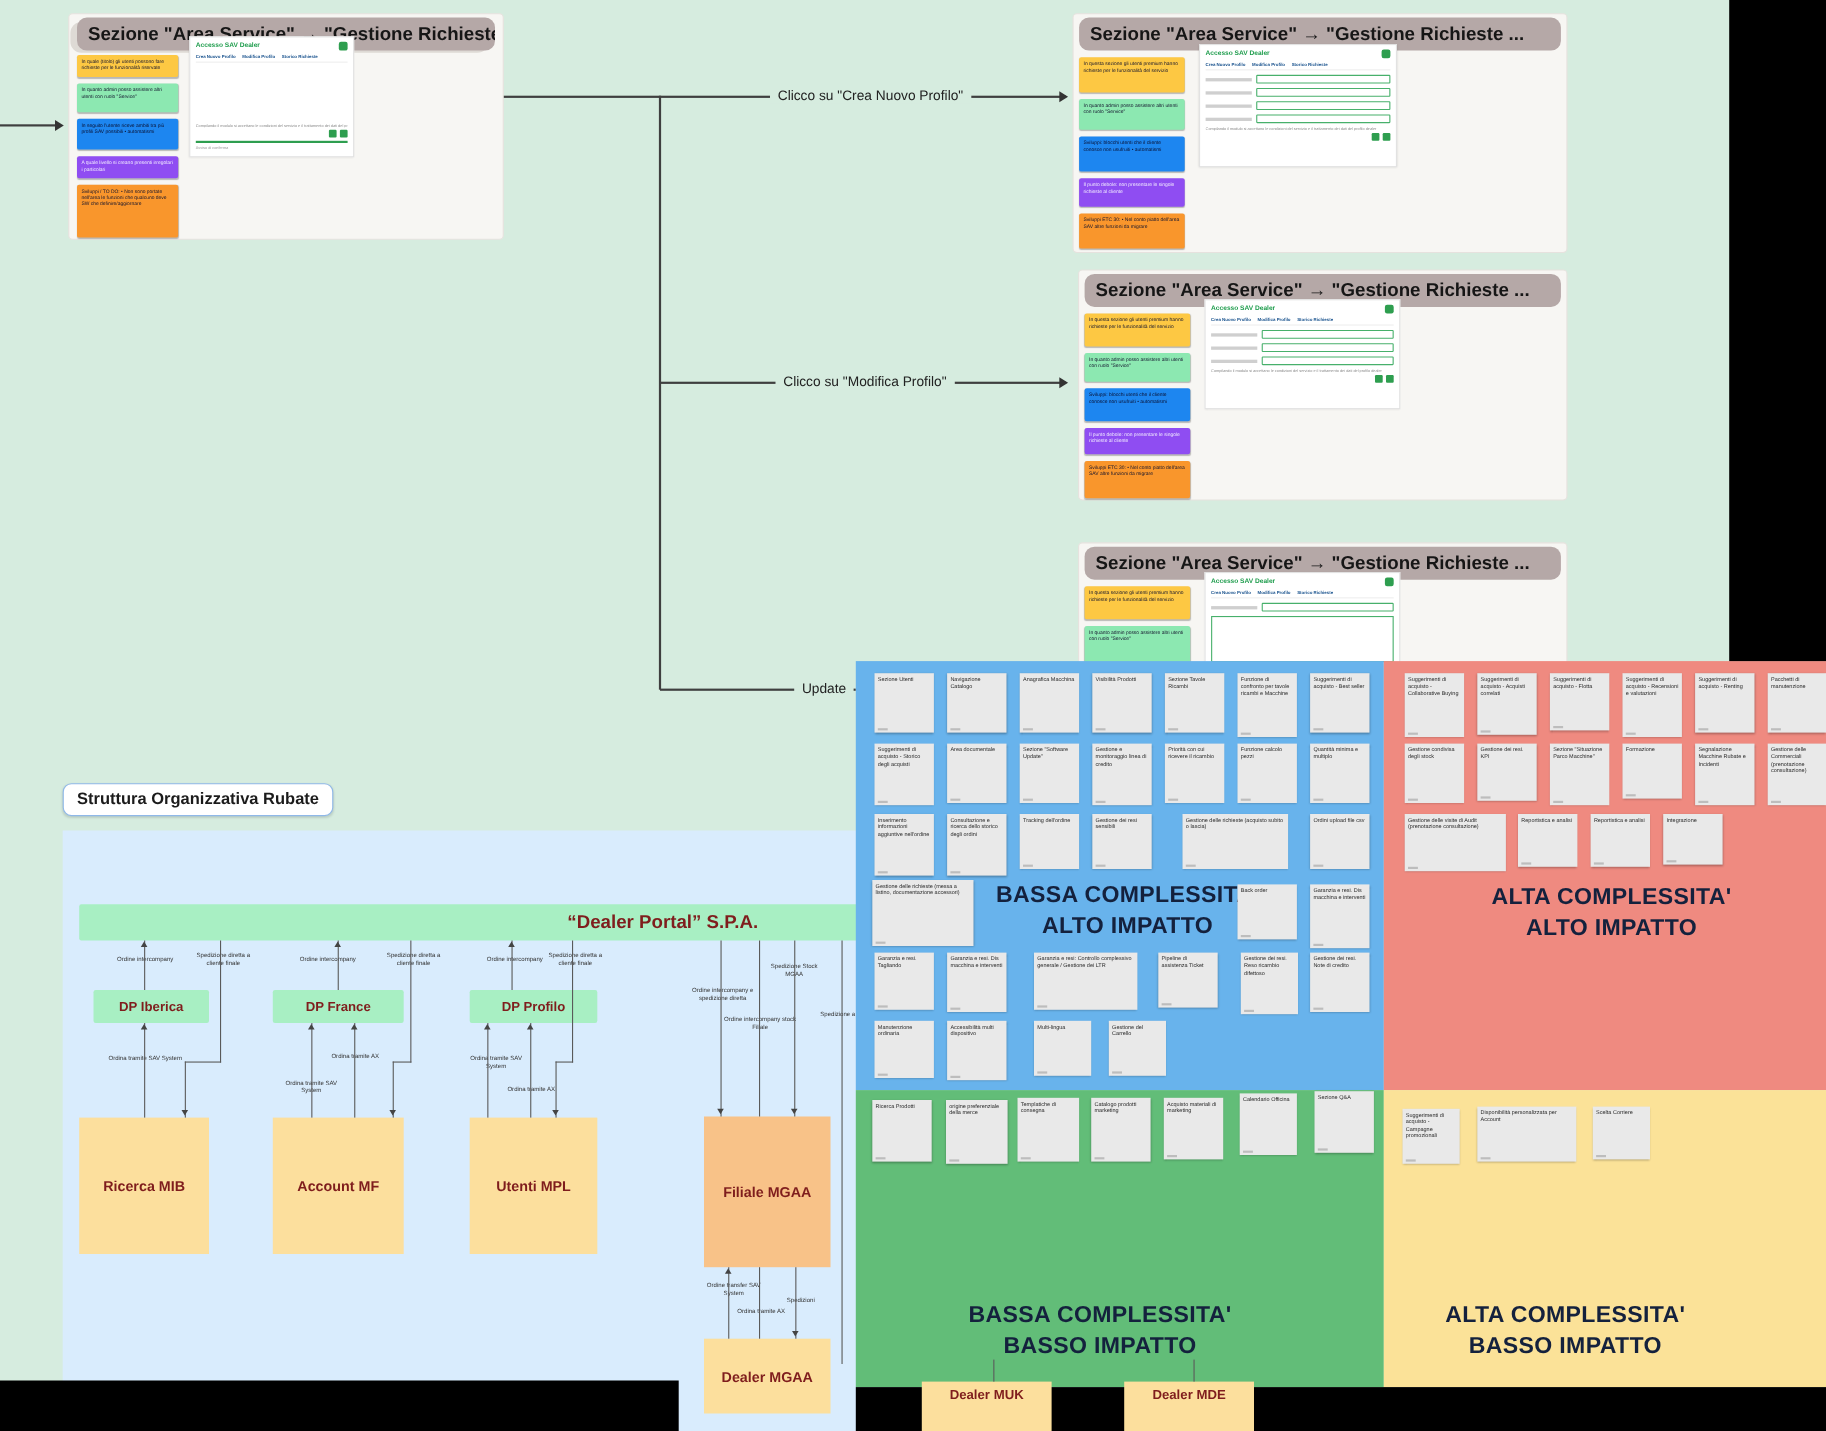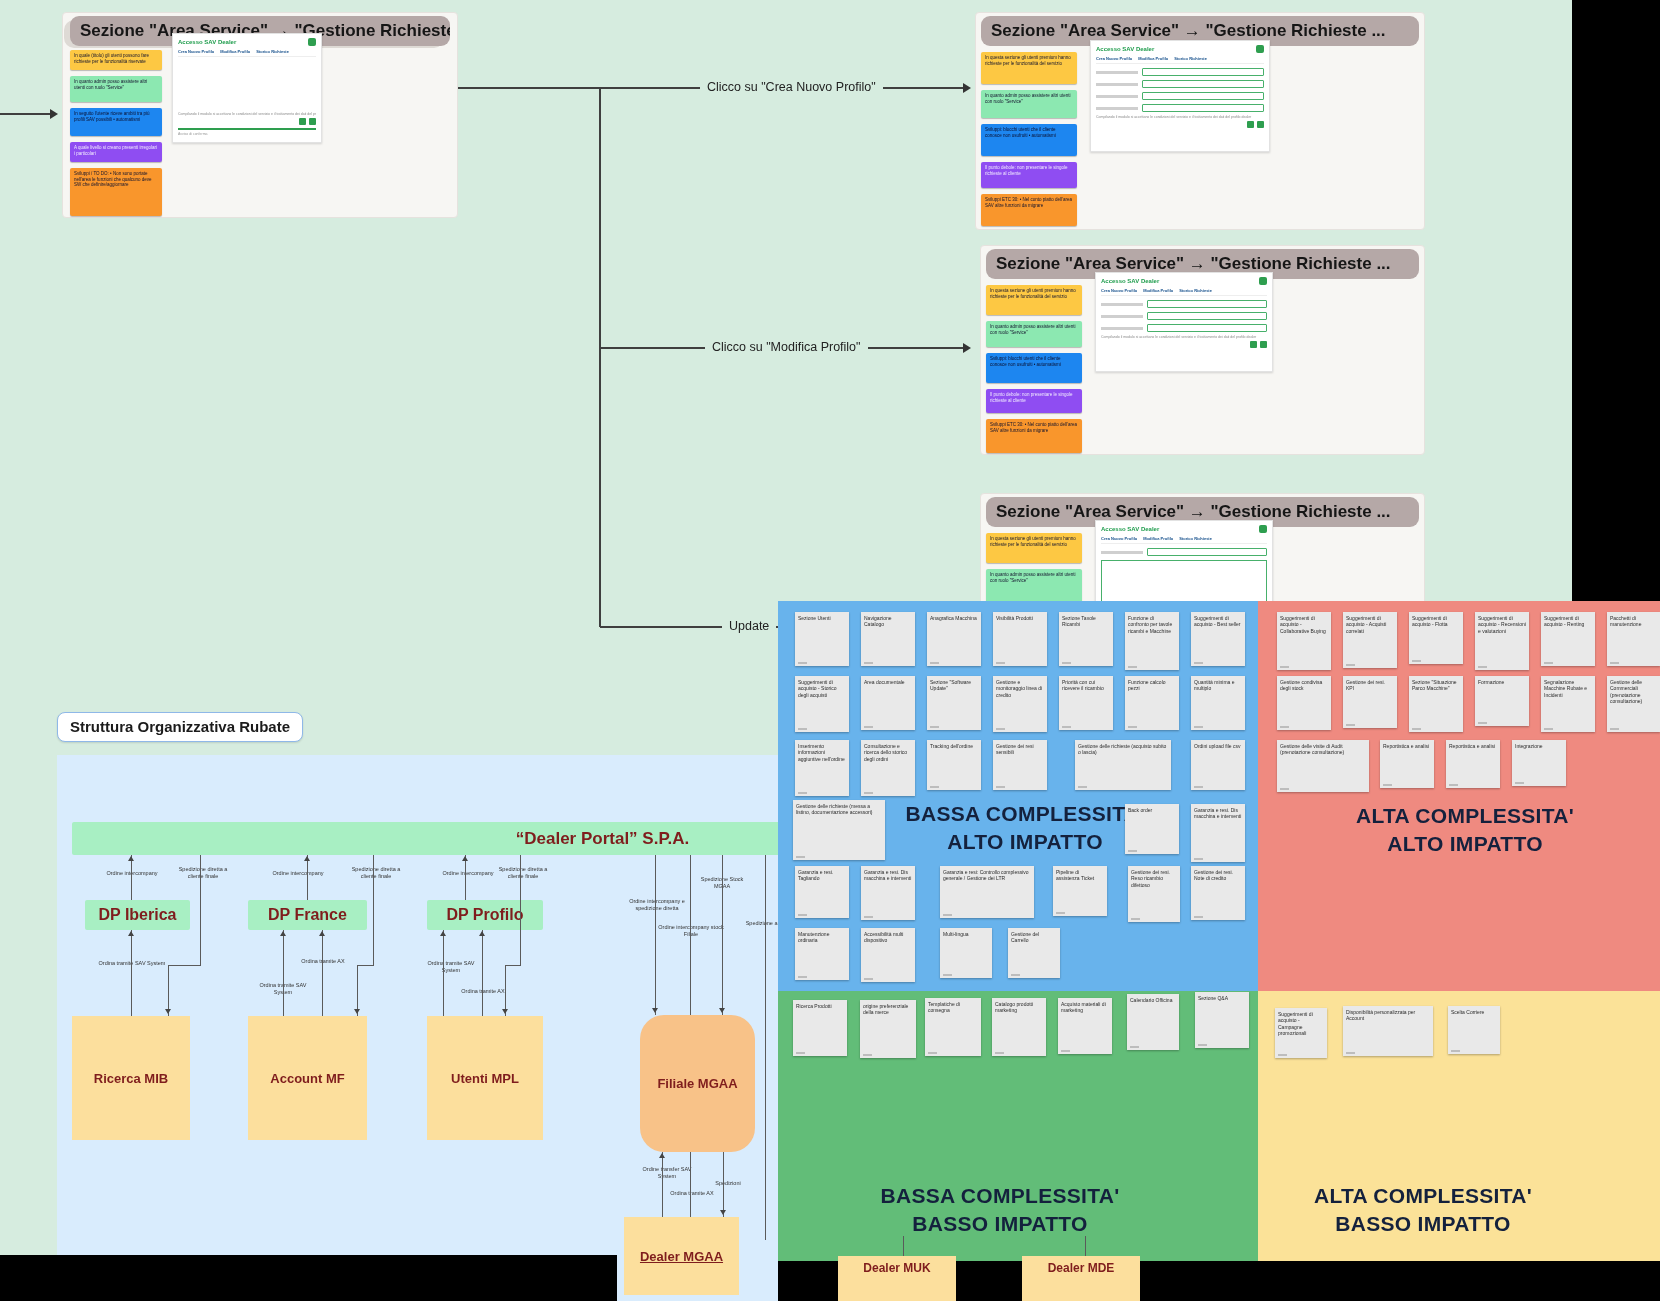--- a/index.html
+++ b/index.html
@@ -52,21 +52,21 @@
   .msticky::after{content:"";position:absolute;left:3px;bottom:2px;width:9px;height:2px;
            background:#bdbdbd;}
   
   .org-panel{background:#d9ecfd;z-index:1;}
   .org-chip{background:#ffffff;border:1.5px solid #8fb8e8;border-radius:8px;z-index:2;
             font-weight:bold;font-size:15px;color:#1b1b1b;line-height:27px;padding:0 12px;
             box-shadow:0 1px 2px rgba(0,0,0,.12);}
   .ob{position:absolute;display:flex;align-items:center;justify-content:center;
       font-weight:bold;color:#7f1d1d;z-index:2;}
   .ob-bar{background:#a8efc3;font-size:17px;border-radius:2px;}
-  .ob-dp{background:#a8efc3;font-size:16px;border-radius:2px;}
+  .ob-dp{background:#a8efc3;font-size:12px;border-radius:2px;}
   .ob-dealer{background:#fcdf9d;font-size:13px;}
   .ob-filiale{background:#f8c288;font-size:13px;}
   .ob-byellow{background:#fcdf9d;font-size:12px;align-items:flex-start;padding-top:5px;z-index:60;}
   .oline{position:absolute;background:#5a5a5a;z-index:2;}
   .olab{position:absolute;font-size:5.5px;line-height:1.2;color:#333;text-align:center;z-index:2;}
   .arr{position:absolute;width:0;height:0;z-index:2;}
   .arr-u{border-left:3px solid transparent;border-right:3px solid transparent;
          border-bottom:5px solid #444;}
   .arr-d{border-left:3px solid transparent;border-right:3px solid transparent;
          border-top:5px solid #444;}
@@ -315,22 +315,22 @@
 <div class="abs black" style="left:778px;top:1261px;width:882px;height:40px;"></div>
 <div id="top-layer"></div>
 
 <div class="ob ob-bar" style="left: 72px; top: 822px; width: 1061px; height: 33px;">“Dealer Portal” S.P.A.</div>
 <div class="ob ob-dp" style="left: 85px; top: 900px; width: 105px; height: 30px;">DP Iberica</div>
 <div class="ob ob-dp" style="left: 248px; top: 900px; width: 119px; height: 30px;">DP France</div>
 <div class="ob ob-dp" style="left: 427px; top: 900px; width: 116px; height: 30px;">DP Profilo</div>
 <div class="ob ob-dealer" style="left: 72px; top: 1016px; width: 118px; height: 124px;">Ricerca MIB</div>
 <div class="ob ob-dealer" style="left: 248px; top: 1016px; width: 119px; height: 124px;">Account MF</div>
 <div class="ob ob-dealer" style="left: 427px; top: 1016px; width: 116px; height: 124px;">Utenti MPL</div>
-<div class="ob ob-filiale" style="left: 640px; top: 1015px; width: 115px; height: 137px; border-radius: 24px;">Filiale MGAA</div>
-<div class="ob ob-dealer" style="left: 624px; top: 1217px; width: 115px; height: 78px; text-decoration: underline;">Dealer MGAA</div>
+<div class="ob ob-filiale" style="left: 640px; top: 1015px; width: 115px; height: 137px;">Filiale MGAA</div>
+<div class="ob ob-dealer" style="left: 640px; top: 1217px; width: 115px; height: 68px;">Dealer MGAA</div>
 <div class="ob ob-byellow" style="left: 838px; top: 1256px; width: 118px; height: 45px;">Dealer MUK</div>
 <div class="ob ob-byellow" style="left: 1022px; top: 1256px; width: 118px; height: 45px;">Dealer MDE</div>
 <div class="olab" style="left: 96px; top: 870px; width: 72px;">Ordine intercompany</div>
 <div class="olab" style="left: 172px; top: 866px; width: 62px;">Spedizione diretta a cliente finale</div>
 <div class="olab" style="left: 92px; top: 960px; width: 80px;">Ordina tramite SAV System</div>
 <div class="olab" style="left: 262px; top: 870px; width: 72px;">Ordine intercompany</div>
 <div class="olab" style="left: 345px; top: 866px; width: 62px;">Spedizione diretta a cliente finale</div>
 <div class="olab" style="left: 250px; top: 982px; width: 66px;">Ordina tramite SAV System</div>
 <div class="olab" style="left: 296px; top: 958px; width: 54px;">Ordina tramite AX</div>
 <div class="olab" style="left: 432px; top: 870px; width: 72px;">Ordine intercompany</div>

